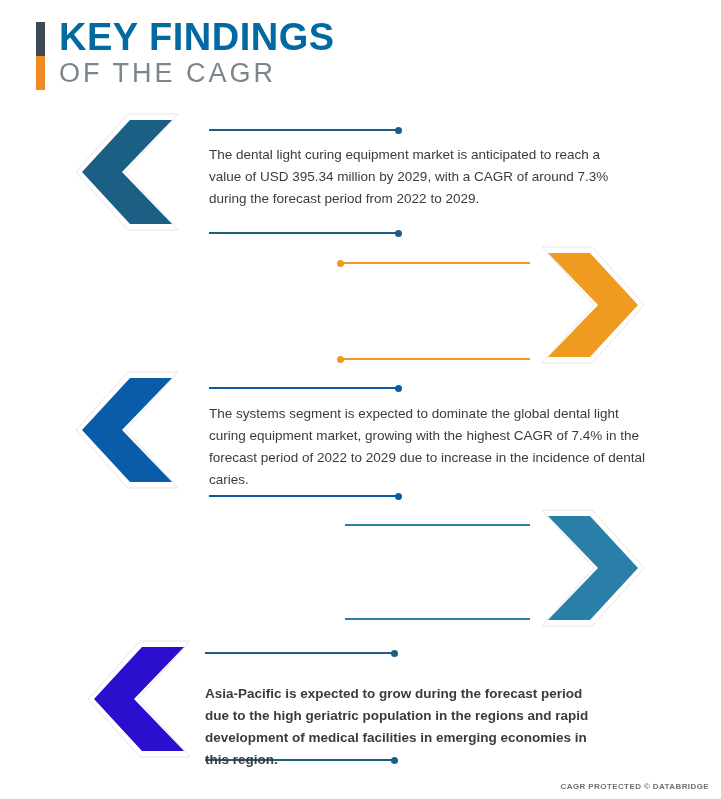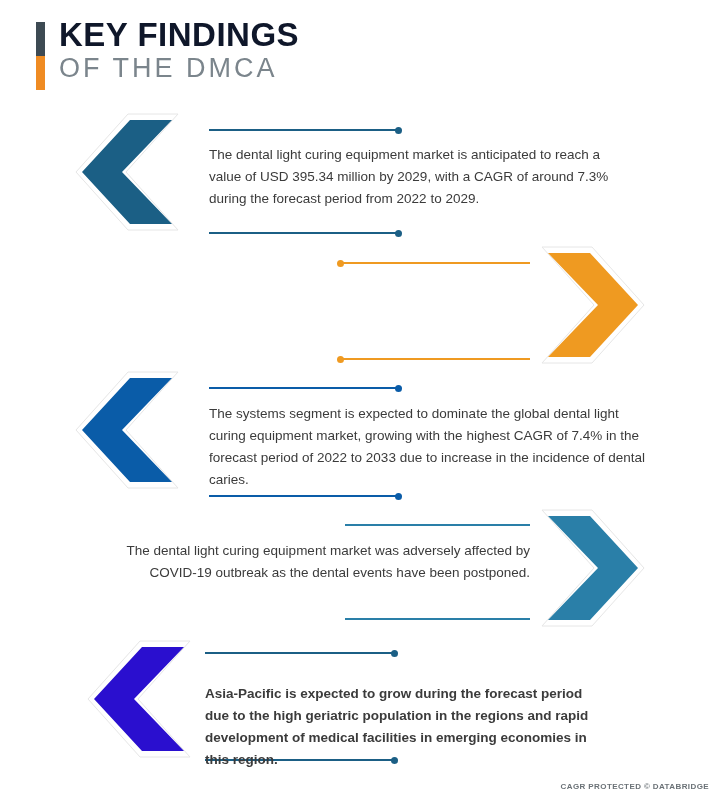--- a/index.html
+++ b/index.html
@@ -43,23 +43,23 @@
     width: 9px;
     height: 34px;
     background: #ef8b22;
   }
   .header-text {
     display: flex;
     flex-direction: column;
     line-height: 1.0;
   }
   .title-main {
-    font-size: 33px;
+    font-size: 38px;
     font-weight: bold;
-    color: #0f172a;
+    color: #0369a1;
     letter-spacing: 0.5px;
     text-align: right;
   }
   .title-sub {
     font-size: 27px;
     font-weight: normal;
     color: #7b858c;
     letter-spacing: 3px;
     margin-top: 4px;
   }
@@ -119,21 +119,21 @@
 
 <div class="page">
 
   <div class="header">
     <div class="header-bars">
       <div class="bar-dark"></div>
       <div class="bar-orange"></div>
     </div>
     <div class="header-text">
       <div class="title-main">KEY FINDINGS</div>
-      <div class="title-sub">OF THE DMCA</div>
+      <div class="title-sub">OF THE CAGR</div>
     </div>
   </div>
 
   <div class="row" style="top:112px;height:125px;">
     <div class="chev" style="left:68px;top:0;">
       <svg width="112" height="120" viewBox="0 0 112 120">
         <g>
           <polygon points="60,2 110,2 58,60 110,118 60,118 8,60" fill="#ffffff" style="filter:none;" stroke="#e6e6e6" stroke-width="1"></polygon>
           <polygon points="62,8 104,8 54,60 104,112 62,112 14,60" fill="#1b5f85"></polygon>
         </g>
@@ -173,35 +173,34 @@
           <polygon points="62,8 104,8 54,60 104,112 62,112 14,60" fill="#0a5ca8"></polygon>
         </g>
       </svg>
     </div>
     <div class="conn" style="left:209px;top:17px;width:190px;background:#0a5ca8;">
       <span class="dot" style="left:186px;background:#0a5ca8;"></span>
     </div>
     <div class="conn" style="left:209px;top:125px;width:190px;background:#0a5ca8;">
       <span class="dot" style="left:186px;background:#0a5ca8;"></span>
     </div>
-    <div class="text-block text-left" style="left:209px;top:33px;width:440px;">The systems segment is expected to dominate the global dental light curing equipment market, growing with the highest CAGR of 7.4% in the forecast period of 2022 to 2033 due to increase in the incidence of dental caries.</div>
+    <div class="text-block text-left" style="left:209px;top:33px;width:440px;">The systems segment is expected to dominate the global dental light curing equipment market, growing with the highest CAGR of 7.4% in the forecast period of 2022 to 2029 due to increase in the incidence of dental caries.</div>
   </div>
 
   <div class="row" style="top:508px;height:120px;">
     <div class="chev" style="left:540px;top:0;">
       <svg width="112" height="120" viewBox="0 0 112 120">
         <g>
           <polygon points="52,2 2,2 54,60 2,118 52,118 104,60" fill="#ffffff" stroke="#e6e6e6" stroke-width="1"></polygon>
           <polygon points="50,8 8,8 58,60 8,112 50,112 98,60" fill="#2a7fa8"></polygon>
         </g>
       </svg>
     </div>
     <div class="conn" style="left:345px;top:16px;width:185px;background:#2a7fa8;"></div>
     <div class="conn" style="left:345px;top:110px;width:185px;background:#2a7fa8;"></div>
-    <div class="text-block text-right" style="left:110px;top:32px;width:420px;">The dental light curing equipment market was adversely affected by COVID-19 outbreak as the dental events have been postponed.</div>
   </div>
 
   <div class="row" style="top:635px;height:130px;">
     <div class="chev" style="left:80px;top:4px;">
       <svg width="112" height="120" viewBox="0 0 112 120">
         <g>
           <polygon points="60,2 110,2 58,60 110,118 60,118 8,60" fill="#ffffff" stroke="#e6e6e6" stroke-width="1"></polygon>
           <polygon points="62,8 104,8 54,60 104,112 62,112 14,60" fill="#2a0fcf"></polygon>
         </g>
       </svg>

